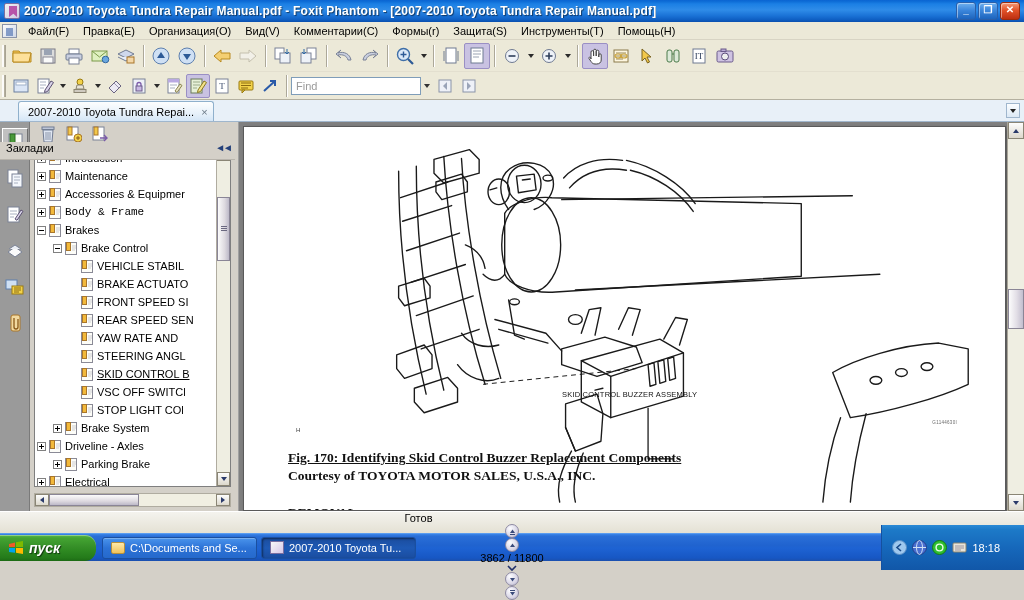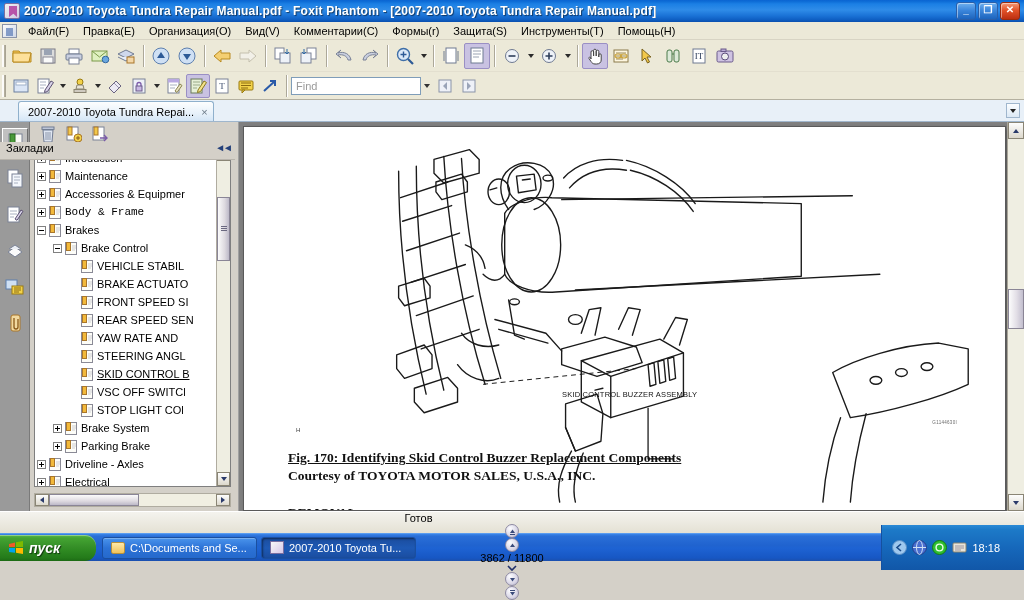--- a/index.html
+++ b/index.html
@@ -809,37 +809,37 @@
             </div>
             <div class="trow" style="padding-left: 16px;">
               <span class="exp plus"></span>
               <span class="bmicon"><svg width="12" height="13" viewBox="0 0 12 13">
                   <rect x="0.5" y="0.5" width="11" height="12" fill="#fdfdf8" stroke="#8a8a96"></rect>
                   <rect x="1.5" y="0.5" width="4" height="8" fill="#f2b93a" stroke="#a9762b"></rect>
                   <path d="M7 4h4M7 6h4M7 8h3" stroke="#b9b9c4" stroke-width="0.7"></path>
                 </svg></span>
               <span class="tlabel">Brake System</span>
             </div>
+            <div class="trow" style="padding-left: 0px;">
+              <span class="exp plus"></span>
+              <span class="bmicon"><svg width="12" height="13" viewBox="0 0 12 13">
+                  <rect x="0.5" y="0.5" width="11" height="12" fill="#fdfdf8" stroke="#8a8a96"></rect>
+                  <rect x="1.5" y="0.5" width="4" height="8" fill="#f2b93a" stroke="#a9762b"></rect>
+                  <path d="M7 4h4M7 6h4M7 8h3" stroke="#b9b9c4" stroke-width="0.7"></path>
+                </svg></span>
+              <span class="tlabel">Driveline - Axles</span>
+            </div>
             <div class="trow" style="padding-left: 16px;">
               <span class="exp plus"></span>
               <span class="bmicon"><svg width="12" height="13" viewBox="0 0 12 13">
                   <rect x="0.5" y="0.5" width="11" height="12" fill="#fdfdf8" stroke="#8a8a96"></rect>
                   <rect x="1.5" y="0.5" width="4" height="8" fill="#f2b93a" stroke="#a9762b"></rect>
                   <path d="M7 4h4M7 6h4M7 8h3" stroke="#b9b9c4" stroke-width="0.7"></path>
                 </svg></span>
               <span class="tlabel">Parking Brake</span>
-            </div>
-            <div class="trow" style="padding-left: 0px;">
-              <span class="exp plus"></span>
-              <span class="bmicon"><svg width="12" height="13" viewBox="0 0 12 13">
-                  <rect x="0.5" y="0.5" width="11" height="12" fill="#fdfdf8" stroke="#8a8a96"></rect>
-                  <rect x="1.5" y="0.5" width="4" height="8" fill="#f2b93a" stroke="#a9762b"></rect>
-                  <path d="M7 4h4M7 6h4M7 8h3" stroke="#b9b9c4" stroke-width="0.7"></path>
-                </svg></span>
-              <span class="tlabel">Driveline - Axles</span>
             </div>
             <div class="trow" style="padding-left: 0px;">
               <span class="exp plus"></span>
               <span class="bmicon"><svg width="12" height="13" viewBox="0 0 12 13">
                   <rect x="0.5" y="0.5" width="11" height="12" fill="#fdfdf8" stroke="#8a8a96"></rect>
                   <rect x="1.5" y="0.5" width="4" height="8" fill="#f2b93a" stroke="#a9762b"></rect>
                   <path d="M7 4h4M7 6h4M7 8h3" stroke="#b9b9c4" stroke-width="0.7"></path>
                 </svg></span>
               <span class="tlabel">Electrical</span>
             </div>

